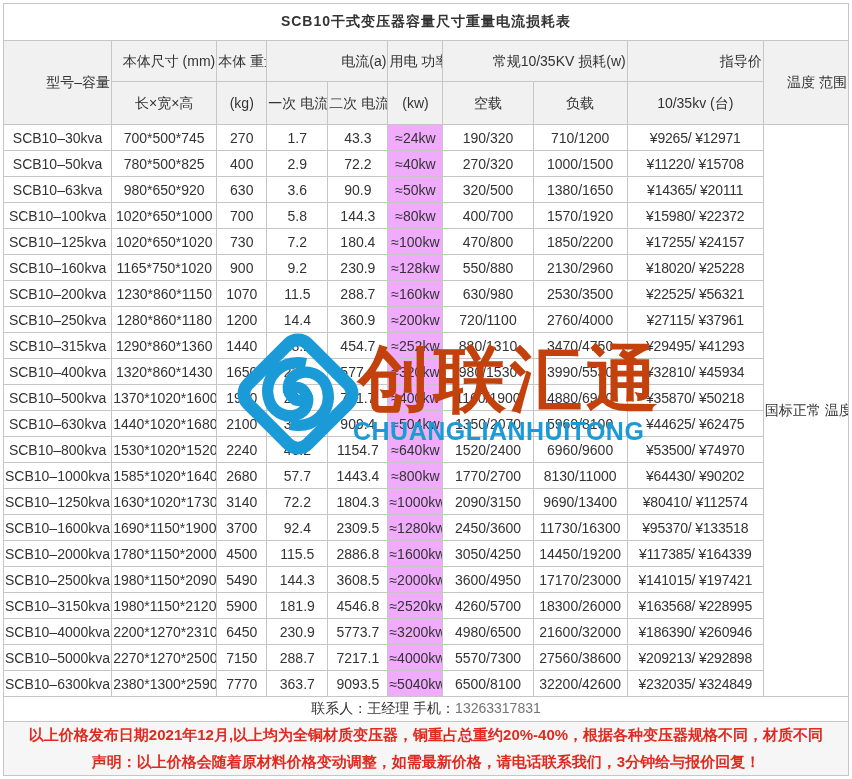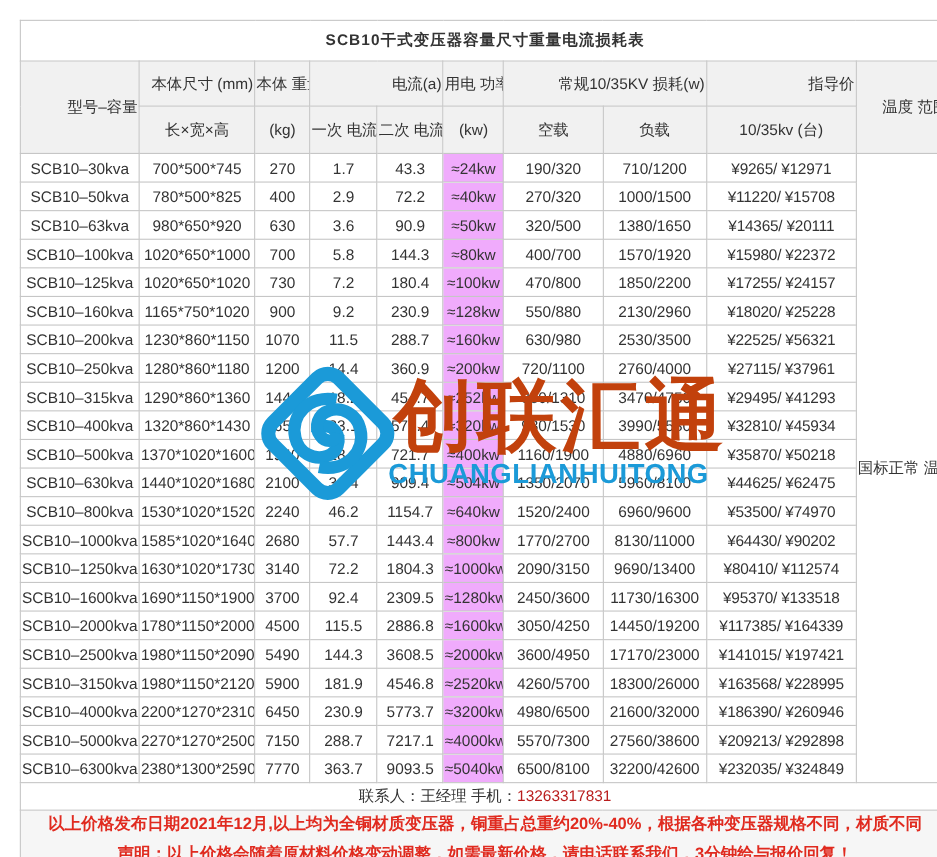--- a/index.html
+++ b/index.html
@@ -1,31 +1,31 @@
 <!DOCTYPE html>
 <html><head>
 <meta charset="utf-8">
 <style>
   html,body { margin:0; padding:0; background:#ffffff; }
   body { font-family:"Liberation Sans","DejaVu Sans",sans-serif; }
-  .sheet { position:relative; width:852px; height:779px; box-sizing:border-box; padding:18px; background:#fff; overflow:hidden; }
+  .sheet { position:relative; width:852px; height:779px; box-sizing:border-box; padding:3px; background:#fff; overflow:hidden; }
   table.spec { border-collapse:collapse; table-layout:fixed; width:846px; }
   table.spec td { border:1px solid #c6c6c6; text-align:center; vertical-align:middle;
                   color:#333; font-size:14px; padding:0 1px; overflow:hidden; white-space:nowrap; }
   td.title-cell { height:36px; font-size:21px; font-weight:bold; color:#111; letter-spacing:1px; background:#fff; }
   tr.head-a td { height:40px;text-align:right; }
   tr.head-b td { height:42px; }
   td.hd { background:#f1f1f1; color:#1c1c1c; font-size:14.5px; white-space:pre-line; line-height:1.3; }
   tbody.rows td { height:25px; }
   td.model-cell { color:#e02a1f; font-size:14px; }
   td.kw-cell { background:#f0abfc; }
   td.price-cell { font-size:13.5px; letter-spacing:-0.2px; }
   td.temp-note { background:#fff; white-space:pre-line; line-height:2.35; font-size:14px; color:#333; }
   td.contact-cell { height:24px; font-size:16px; color:#111; background:#fff; }
-  .red { color:#b91c1c; }
+  .red { color:#737373; }
   td.disclaimer-cell { height:53px; background:#f6f6f6; }
   .disc-line { color:#e02a1f; font-weight:bold; font-size:15px; line-height:1.75; white-space:nowrap; }
   
   .watermark { position:absolute; left:0; top:0; width:852px; height:779px; pointer-events:none; }
   .wm-logo { position:absolute; left:234px; top:333px; }
   .wm-cn { position:absolute; left:358px; top:341px; font-size:72px; line-height:76px; font-weight:bold;
            color:#c2410c; letter-spacing:4px; white-space:nowrap; }
   .wm-en { position:absolute; left:353px; top:417px; font-size:25px; font-weight:bold;
            color:#1b9ad8; letter-spacing:0.5px; white-space:nowrap; }
 </style>

